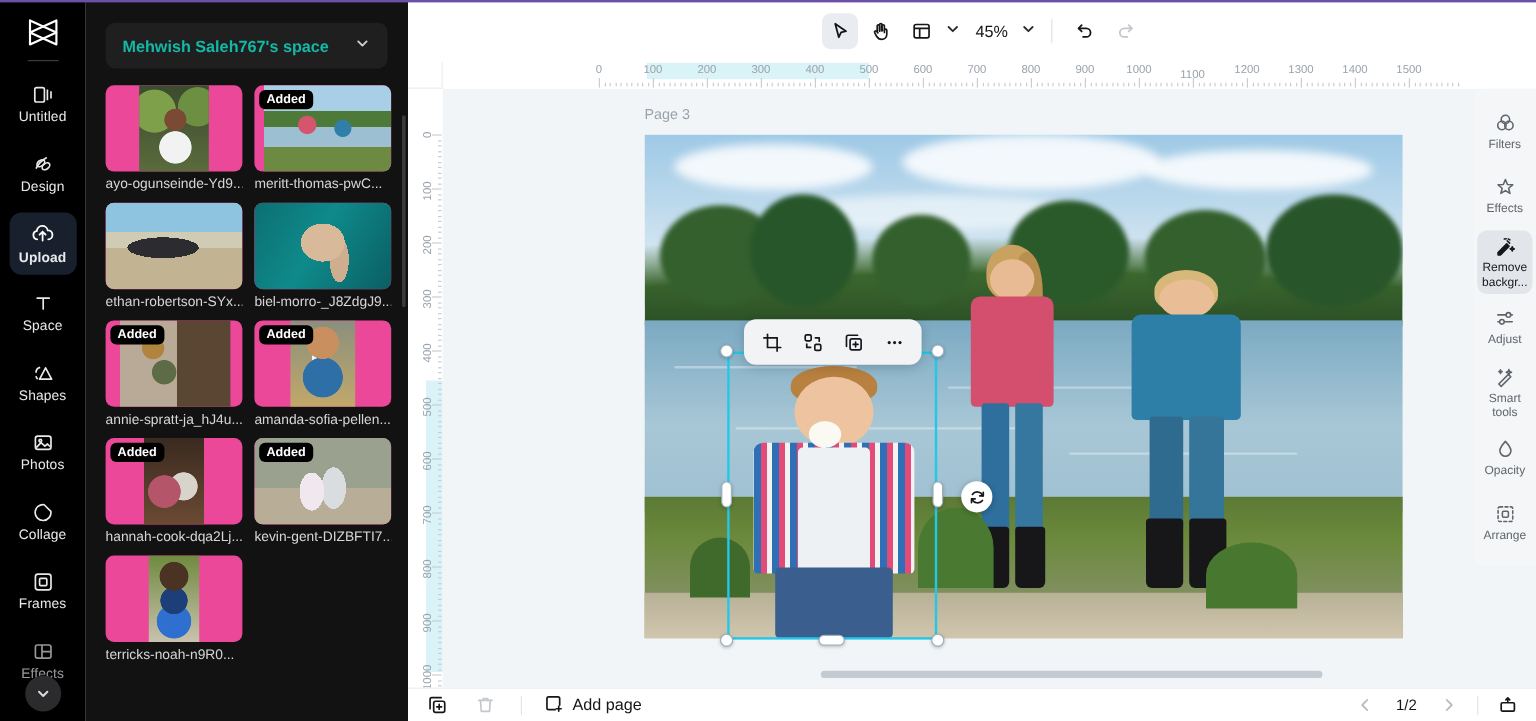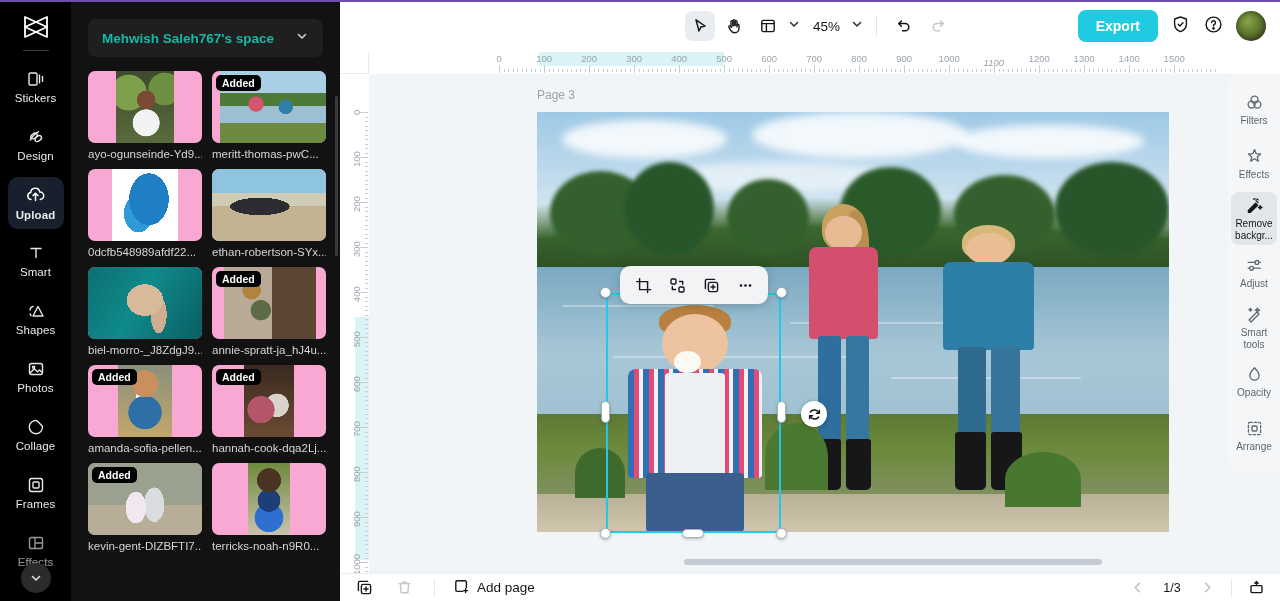--- a/index.html
+++ b/index.html
@@ -51,21 +51,21 @@
   .panel-tabline { height:1px; background: #262626; margin: 0 17px; }
   .space-select {
     margin: 18px 17px 0 17px; height: 38px; background: #1f1f1f; border-radius: 8px;
     display:flex; align-items:center; justify-content:space-between; padding: 0 14px; cursor:pointer;
   }
   .space-select .txt { font-size: 13.5px; font-weight: 700; color: #14b8a6; }
   .grid { margin: 14px 17px 0 17px; display:grid; grid-template-columns: 1fr 1fr; gap: 9px 10px; }
   .card { cursor: pointer; }
   .thumb {
     position: relative; width: 114px; height: 72px; border-radius: 7px;
-    background: #f9a8d4; overflow: hidden; display:flex; align-items:center; justify-content:center;
+    background: #ec4899; overflow: hidden; display:flex; align-items:center; justify-content:center;
   }
   .thumb .inner { position:absolute; top:0; bottom:0; }
   .badge {
     position: absolute; left: 4px; top: 4px; background: #000; color:#fff;
     font-size: 10.5px; font-weight: 700; padding: 2px 6px; border-radius: 5px; z-index: 3;
   }
   .cap {
     font-size: 11.5px; color: #d6d6d8; margin-top: 5px; width: 114px;
     white-space: nowrap; overflow: hidden; text-overflow: clip;
   }
@@ -215,21 +215,21 @@
           </g>
         </svg>
     </div>
     <div class="rail-div"></div>
 
     <div class="rail-item">
       <svg width="20" height="20" viewBox="0 0 20 20" fill="none" stroke="#e9e9ec" stroke-width="1.4">
         <rect x="3" y="4" width="8" height="12" rx="1.5"></rect>
           <path d="M13.5 5.5v9M16.5 7v6"></path>
         </svg>
-      <span class="lbl">Stickers</span>
+      <span class="lbl">Untitled</span>
     </div>
 
     <div class="rail-item">
       <svg width="20" height="20" viewBox="0 0 20 20" fill="none" stroke="#e9e9ec" stroke-width="1.4">
         <path d="M4 13.5c2-4 5-7 9-9.2"></path>
           <ellipse cx="8" cy="9" rx="3.6" ry="2.3" transform="rotate(-38 8 9)"></ellipse>
         <ellipse cx="12.3" cy="11.6" rx="3.6" ry="2.3" transform="rotate(-38 12.3 11.6)"></ellipse>
         </svg>
       <span class="lbl">Design</span>
     </div>
@@ -239,21 +239,21 @@
         <path d="M6 14.5a3.6 3.6 0 0 1-.3-7.1A4.6 4.6 0 0 1 14.8 7a3.7 3.7 0 0 1 .4 7.4"></path>
         <path d="M10.5 15.5V8.2M8 10.6l2.5-2.4 2.5 2.4"></path>
         </svg>
       <span class="lbl" style="font-weight:700">Upload</span>
     </div>
 
     <div class="rail-item">
       <svg width="20" height="20" viewBox="0 0 20 20" fill="none" stroke="#e9e9ec" stroke-width="1.4" stroke-linecap="round">
         <path d="M5 5.5h10M10 5.5v9"></path>
         </svg>
-      <span class="lbl">Smart</span>
+      <span class="lbl">Space</span>
     </div>
 
     <div class="rail-item">
       <svg width="20" height="20" viewBox="0 0 20 20" fill="none" stroke="#e9e9ec" stroke-width="1.4" stroke-linejoin="round">
         <path d="M12 5.5 L17 15 H7 Z"></path>
           <path d="M7.5 5.2A4.6 4.6 0 0 0 4 9.6"></path>
           <path d="M4 12.5A4.6 4.6 0 0 0 5.4 15"></path>
         </svg>
       <span class="lbl">Shapes</span>
     </div>
@@ -328,29 +328,20 @@
           <div class="inner" style="left:8px;width:106px;background:
               linear-gradient(#a8cfe6 0 30%, #4d7a38 30% 48%, #9cbfd1 48% 72%, #6d8a42 72% 100%);"></div>
           <div class="inner" style="left:8px;width:106px;background:
               radial-gradient(circle at 34% 46%, #d4556d 0 9%, transparent 10%),
               radial-gradient(circle at 62% 50%, #2f7fa8 0 9%, transparent 10%);"></div>
           <span class="badge">Added</span>
         </div>
         <div class="cap">meritt-thomas-pwC...</div>
       </div>
 
-      <div class="card">
-        <div class="thumb">
-          <div class="inner" style="left:24px;width:66px;background:#ffffff;"></div>
-          <div class="inner" style="left:24px;width:66px;background:
-              radial-gradient(ellipse 30% 36% at 56% 42%, #1f7fc4 0 100%, transparent 100%),
-              radial-gradient(ellipse 22% 26% at 40% 62%, #2f9ad6 0 100%, transparent 100%);"></div>
-        </div>
-        <div class="cap">0dcfb548989afdf22...</div>
-      </div>
 
       <div class="card">
         <div class="thumb">
           <div class="inner" style="left:0;width:114px;background:
               linear-gradient(#8fc4e0 0 34%, #cfcbb4 34% 52%, #c2b393 52% 100%);"></div>
           <div class="inner" style="left:0;width:114px;background:
               radial-gradient(ellipse 26% 12% at 42% 52%, #2b2b30 0 100%, transparent 100%);"></div>
         </div>
         <div class="cap">ethan-robertson-SYx...</div>
       </div>
@@ -468,37 +459,20 @@
             </svg>
         </div>
         <div class="tool-btn">
           <svg width="18" height="18" viewBox="0 0 18 18" fill="none" stroke="#c3c7cc" stroke-width="1.5" stroke-linecap="round" stroke-linejoin="round">
             <path d="M14 6.6H7.8a3.6 3.6 0 0 0 0 7.2h2.6"></path>
               <path d="M11.6 4l2.6 2.6-2.6 2.6"></path>
             </svg>
         </div>
       </div>
 
-      <div class="hdr-right">
-        <button class="export-btn">Export</button>
-        <span>
-          <svg width="21" height="21" viewBox="0 0 21 21" fill="none" stroke="#16161a" stroke-width="1.4" stroke-linecap="round" stroke-linejoin="round">
-            <path d="M10.5 3 16.4 5v5c0 3.6-2.5 6.4-5.9 7.6C7.1 16.4 4.6 13.6 4.6 10V5z"></path>
-              <path d="M8.2 10.3l1.7 1.7 3.1-3.3"></path>
-            </svg>
-        </span>
-        <span>
-          <svg width="21" height="21" viewBox="0 0 21 21" fill="none" stroke="#16161a" stroke-width="1.4" stroke-linecap="round" stroke-linejoin="round">
-            <circle cx="10.5" cy="10.5" r="7.4"></circle>
-              <path d="M8.6 8.6a1.95 1.95 0 1 1 2.5 1.9c-.5.2-.6.6-.6 1.1v.3"></path>
-              <circle cx="10.5" cy="14.4" r=".6" fill="#16161a"></circle>
-            </svg>
-        </span>
-        <div class="avatar"></div>
-      </div>
     </div>
 
     <div class="ruler-corner"></div>
     <div class="ruler-h" id="rulerH">
         <div class="rl-hl" style="left: 170px; top: 0px; width: 184.5px; height: 14px;"></div>
         <div class="rl-num" style="left: 127.4px; top: 1px;">0</div>
         <div class="rl-mark" style="left: 130px; top: 13px; width: 1px; height: 8px;"></div>
         <div class="rl-mark" style="left: 134.5px; top: 17px; width: 1px; height: 3px;"></div>
         <div class="rl-mark" style="left: 139px; top: 17px; width: 1px; height: 3px;"></div>
         <div class="rl-mark" style="left: 143.5px; top: 17px; width: 1px; height: 3px;"></div>
@@ -611,21 +585,21 @@
         <div class="rl-mark" style="left: 580px; top: 13px; width: 1px; height: 8px;"></div>
         <div class="rl-mark" style="left: 584.5px; top: 17px; width: 1px; height: 3px;"></div>
         <div class="rl-mark" style="left: 589px; top: 17px; width: 1px; height: 3px;"></div>
         <div class="rl-mark" style="left: 593.5px; top: 17px; width: 1px; height: 3px;"></div>
         <div class="rl-mark" style="left: 598px; top: 17px; width: 1px; height: 3px;"></div>
         <div class="rl-mark" style="left: 602.5px; top: 17px; width: 1px; height: 3px;"></div>
         <div class="rl-mark" style="left: 607px; top: 17px; width: 1px; height: 3px;"></div>
         <div class="rl-mark" style="left: 611.5px; top: 17px; width: 1px; height: 3px;"></div>
         <div class="rl-mark" style="left: 616px; top: 17px; width: 1px; height: 3px;"></div>
         <div class="rl-mark" style="left: 620.5px; top: 17px; width: 1px; height: 3px;"></div>
-        <div class="rl-num" style="left: 614.6px; top: 5px; font-style: italic;">1100</div>
+        <div class="rl-num" style="left: 614.6px; top: 5px;">1100</div>
         <div class="rl-mark" style="left: 625px; top: 13px; width: 1px; height: 8px;"></div>
         <div class="rl-mark" style="left: 629.5px; top: 17px; width: 1px; height: 3px;"></div>
         <div class="rl-mark" style="left: 634px; top: 17px; width: 1px; height: 3px;"></div>
         <div class="rl-mark" style="left: 638.5px; top: 17px; width: 1px; height: 3px;"></div>
         <div class="rl-mark" style="left: 643px; top: 17px; width: 1px; height: 3px;"></div>
         <div class="rl-mark" style="left: 647.5px; top: 17px; width: 1px; height: 3px;"></div>
         <div class="rl-mark" style="left: 652px; top: 17px; width: 1px; height: 3px;"></div>
         <div class="rl-mark" style="left: 656.5px; top: 17px; width: 1px; height: 3px;"></div>
         <div class="rl-mark" style="left: 661px; top: 17px; width: 1px; height: 3px;"></div>
         <div class="rl-mark" style="left: 665.5px; top: 17px; width: 1px; height: 3px;"></div>
@@ -998,21 +972,21 @@
           </span>
           <span>Add page</span>
         </span>
       </div>
       <div class="bb-right">
         <span class="bb-icon">
           <svg width="15" height="15" viewBox="0 0 15 15" fill="none" stroke="#b9bdc3" stroke-width="1.5" stroke-linecap="round" stroke-linejoin="round">
               <path d="M9.4 3.2 5.2 7.5l4.2 4.3"></path>
             </svg>
         </span>
-        <span class="pg-num">1/3</span>
+        <span class="pg-num">1/2</span>
         <span class="bb-icon">
           <svg width="15" height="15" viewBox="0 0 15 15" fill="none" stroke="#b9bdc3" stroke-width="1.5" stroke-linecap="round" stroke-linejoin="round">
               <path d="M5.6 3.2l4.2 4.3-4.2 4.3"></path>
             </svg>
         </span>
         <span class="bb-sep"></span>
         <span class="bb-icon">
           <svg width="17" height="17" viewBox="0 0 17 17" fill="none" stroke="#16161a" stroke-width="1.4" stroke-linecap="round" stroke-linejoin="round">
             <rect x="3" y="6.6" width="11" height="7" rx="1"></rect>
               <path d="M8.5 2.6v3M6.9 4.2l1.6-1.6 1.6 1.6"></path>

